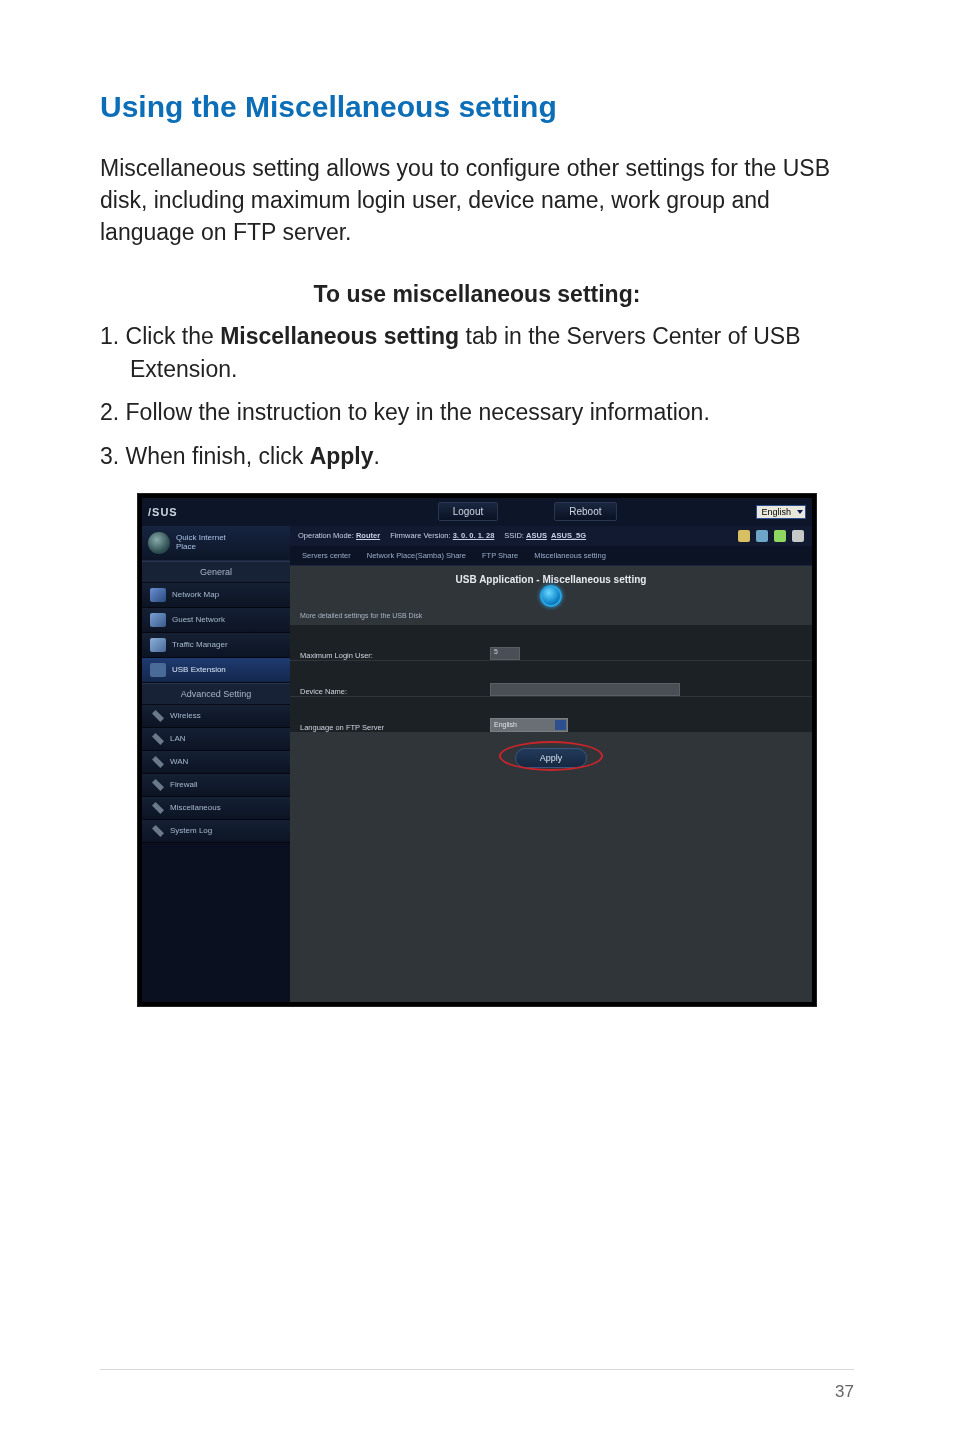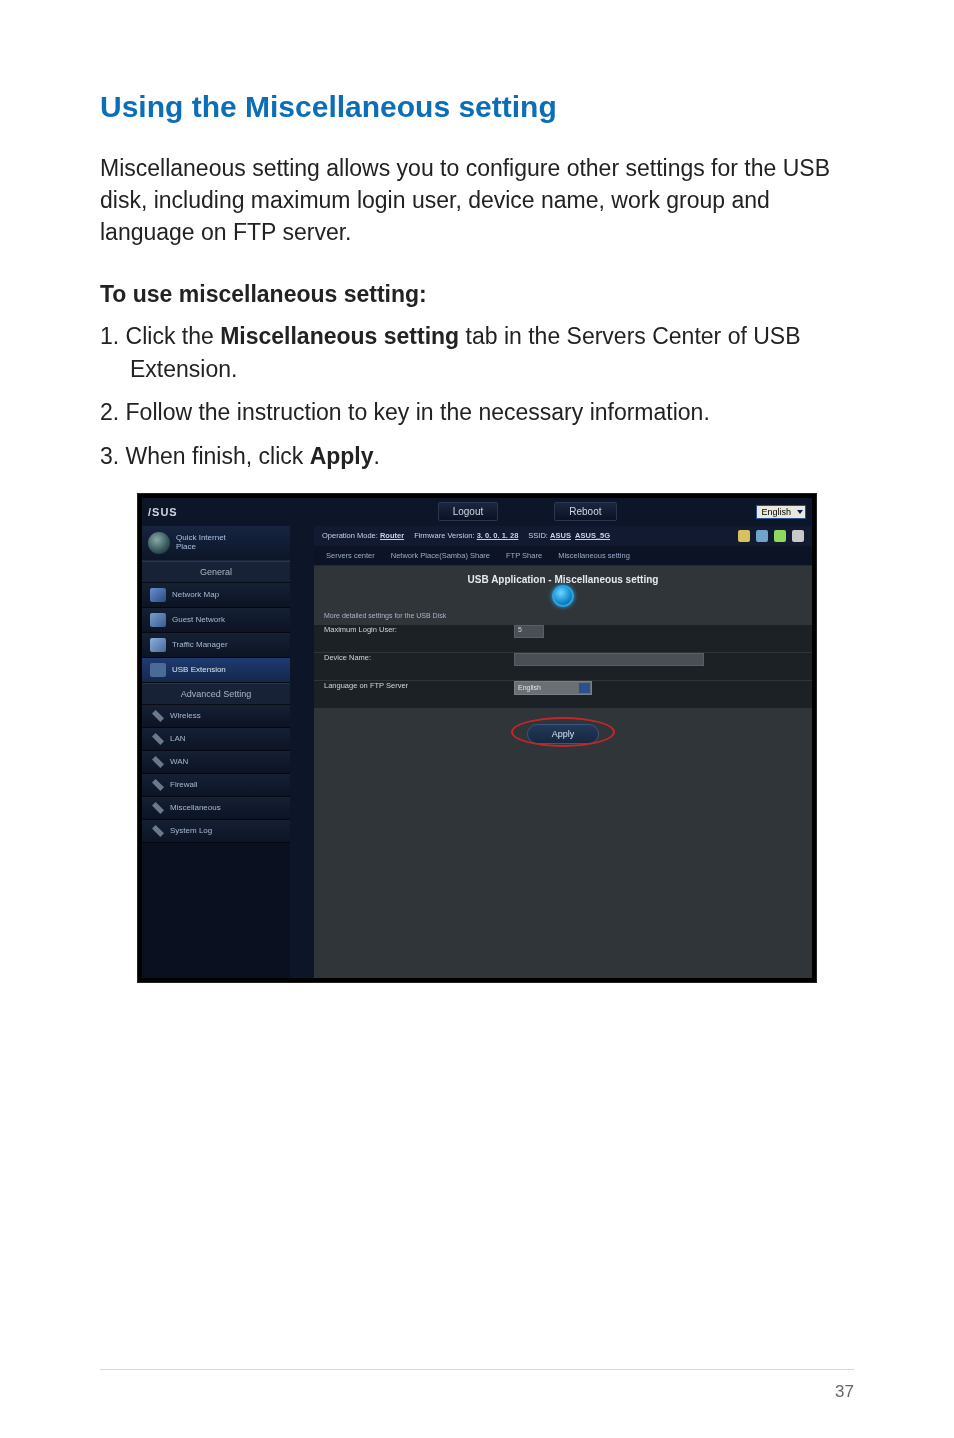--- a/index.html
+++ b/index.html
@@ -23,20 +23,21 @@
       font-size: 23px;
       line-height: 1.4;
       color: #222;
       margin-bottom: 32px;
     }
     .sub-heading {
       font-size: 23px;
       font-weight: 700;
       margin-bottom: 12px;
       color: #222;
+      text-align: center;
     }
     .steps {
       list-style: none;
       font-size: 23px;
       line-height: 1.45;
       color: #222;
     }
     .steps li {
       margin-bottom: 10px;
       padding-left: 30px;
@@ -95,21 +96,20 @@
       right: 2px;
       top: 4px;
       border-left: 3px solid transparent;
       border-right: 3px solid transparent;
       border-top: 4px solid #0a1a55;
     }
 
     .router-main {
       display: flex;
       background: #0d1628;
-      gap: 24px;
     }
     .router-sidebar {
       width: 148px;
       background: #0a1020;
       flex-shrink: 0;
     }
     .qis-box {
       background: linear-gradient(#162440, #0d1628);
       padding: 6px 6px;
       display: flex;
@@ -249,23 +249,23 @@
       font-size: 7px;
       padding: 0 10px 6px 10px;
       background: #30353a;
     }
     .form-area {
       background: #1c2126;
       padding: 0;
     }
     .form-row {
       display: flex;
-      align-items: flex-start;
+      align-items: flex-end;
       border-bottom: 1px solid #30353a;
-      height: 28px;
+      height: 36px;
     }
     .form-label {
       width: 200px;
       color: #d0d6e0;
       font-size: 7.5px;
       padding-left: 10px;
     }
     .form-input {
       background: #4a4f56;
       color: #d0d6e0;

